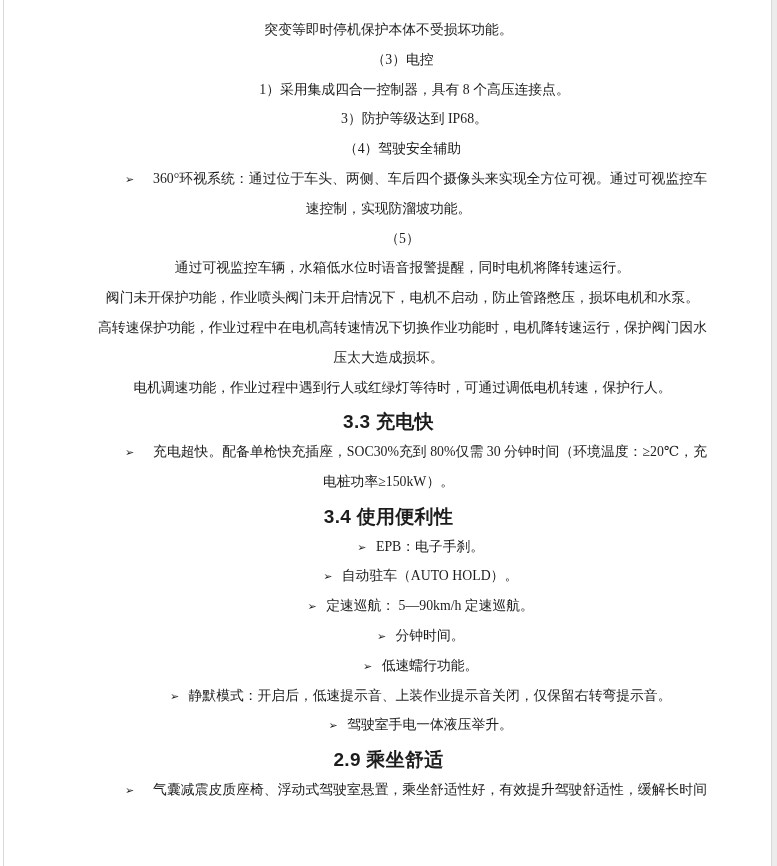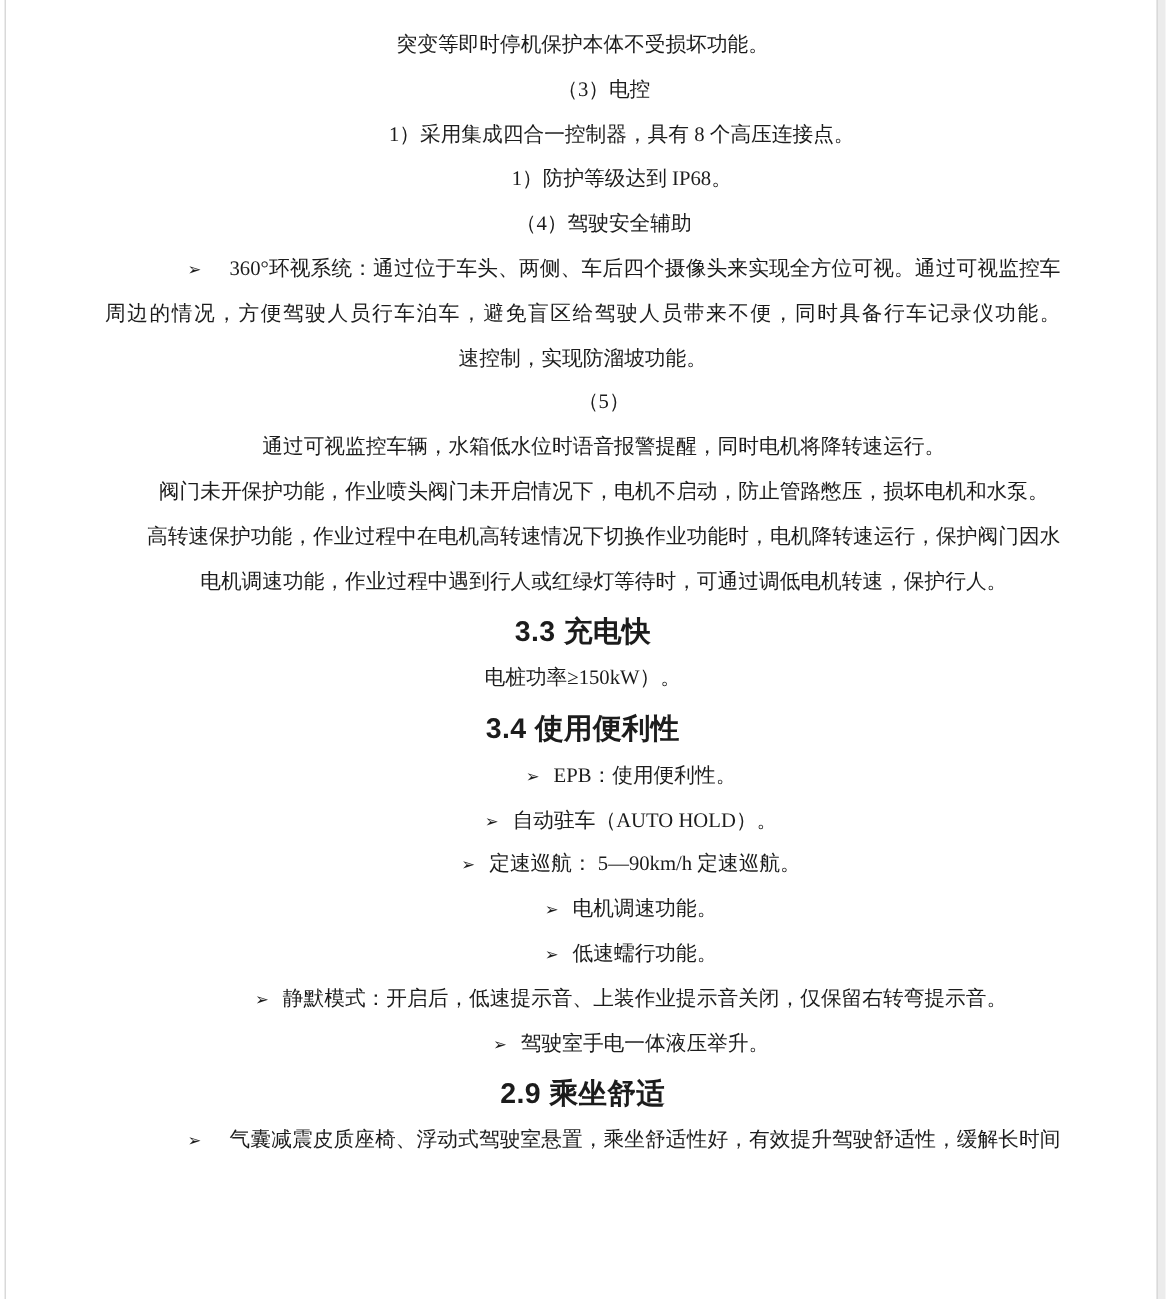--- a/index.html
+++ b/index.html
@@ -62,37 +62,38 @@
 </style>
 </head>
 <body>
 
 <div class="page-edge-left"></div>
 
 <div class="text-block">
     <div class="line body ind-none">突变等即时停机保护本体不受损坏功能。</div>
     <div class="line body ind-para">（3）电控</div>
     <div class="line body ind-sub">1）采用集成四合一控制器，具有 8 个高压连接点。</div>
-    <div class="line body ind-sub">1）防护等级达到 IP68。</div>
+    <div class="line body ind-sub">3）防护等级达到 IP68。</div>
     <div class="line body ind-para">（4）驾驶安全辅助</div>
     <div class="line bullet ind-none full"><span class="arrow">➢</span><span class="btext">360°环视系统：通过位于车头、两侧、车后四个摄像头来实现全方位可视。通过可视监控车辆</span></div>
-    <div class="line body ind-none full">周边的情况，方便驾驶人员行车泊车，避免盲区给驾驶人员带来不便，同时具备行车记录仪功能。</div>
     <div class="line body ind-none">速控制，实现防溜坡功能。</div>
     <div class="line body ind-para">（5）</div>
     <div class="line body ind-para">通过可视监控车辆，水箱低水位时语音报警提醒，同时电机将降转速运行。</div>
     <div class="line body ind-para">阀门未开保护功能，作业喷头阀门未开启情况下，电机不启动，防止管路憋压，损坏电机和水泵。</div>
     <div class="line body ind-para full">高转速保护功能，作业过程中在电机高转速情况下切换作业功能时，电机降转速运行，保护阀门因水</div>
+    <div class="line body ind-none">压太大造成损坏。</div>
     <div class="line body ind-para">电机调速功能，作业过程中遇到行人或红绿灯等待时，可通过调低电机转速，保护行人。</div>
     <div class="line heading ind-none">3.3 充电快</div>
+    <div class="line bullet ind-none full"><span class="arrow">➢</span><span class="btext">充电超快。配备单枪快充插座，SOC30%充到 80%仅需 30 分钟时间（环境温度：≥20℃，充</span></div>
     <div class="line body ind-none">电桩功率≥150kW）。</div>
     <div class="line heading ind-none">3.4 使用便利性</div>
-    <div class="line bullet ind-none"><span class="arrow">➢</span><span class="btext">EPB：使用便利性。</span></div>
+    <div class="line bullet ind-none"><span class="arrow">➢</span><span class="btext">EPB：电子手刹。</span></div>
     <div class="line bullet ind-none"><span class="arrow">➢</span><span class="btext">自动驻车（AUTO HOLD）。</span></div>
     <div class="line bullet ind-none"><span class="arrow">➢</span><span class="btext">定速巡航： 5—90km/h 定速巡航。</span></div>
-    <div class="line bullet ind-none"><span class="arrow">➢</span><span class="btext">电机调速功能。</span></div>
+    <div class="line bullet ind-none"><span class="arrow">➢</span><span class="btext">分钟时间。</span></div>
     <div class="line bullet ind-none"><span class="arrow">➢</span><span class="btext">低速蠕行功能。</span></div>
     <div class="line bullet ind-none"><span class="arrow">➢</span><span class="btext">静默模式：开启后，低速提示音、上装作业提示音关闭，仅保留右转弯提示音。</span></div>
     <div class="line bullet ind-none"><span class="arrow">➢</span><span class="btext">驾驶室手电一体液压举升。</span></div>
     <div class="line heading ind-none">2.9 乘坐舒适</div>
     <div class="line bullet ind-none full"><span class="arrow">➢</span><span class="btext">气囊减震皮质座椅、浮动式驾驶室悬置，乘坐舒适性好，有效提升驾驶舒适性，缓解长时间</span></div>
   </div>
 
 <div class="scrollbar-track"></div>
 
 </body></html>

